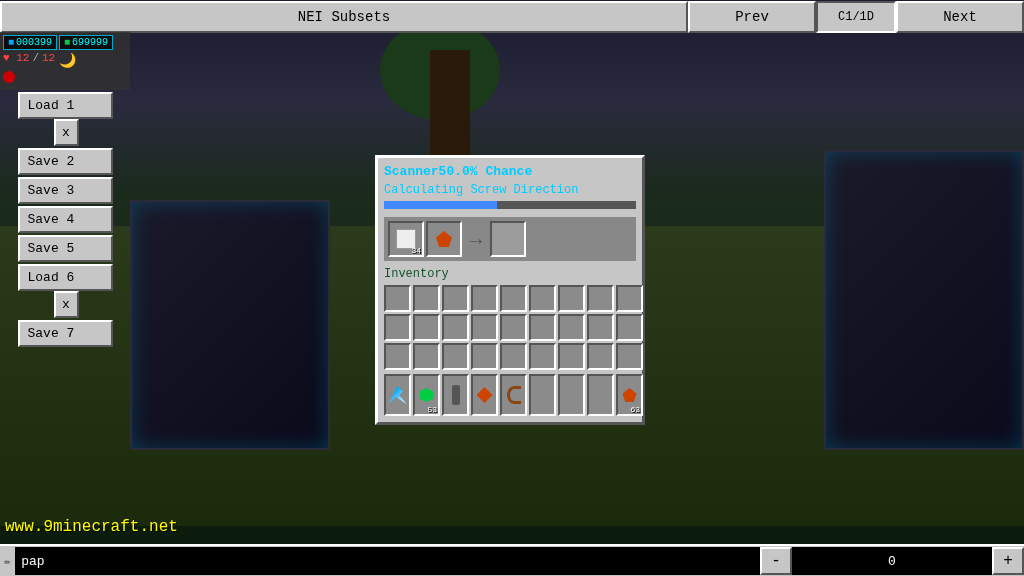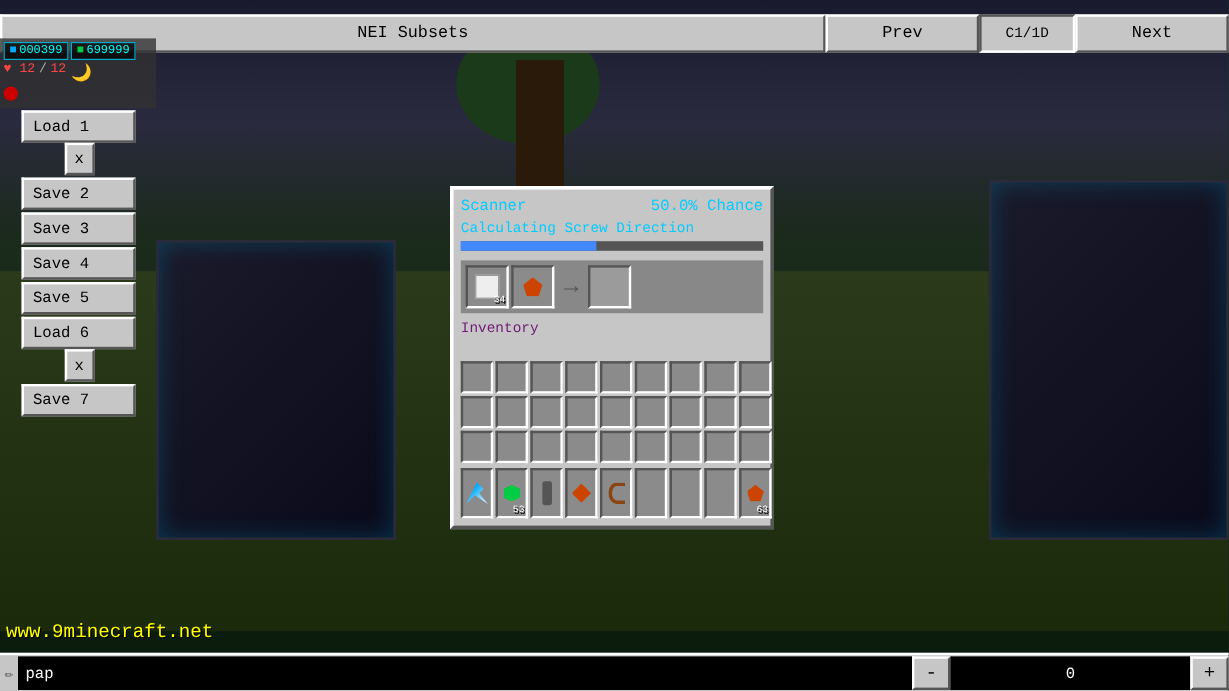--- a/index.html
+++ b/index.html
@@ -55,21 +55,21 @@
       width: 200px;
       height: 300px;
       background: linear-gradient(135deg, #1a1a2a 0%, #0a0a1a 100%);
       border: 2px solid #2a2a3a;
       box-shadow: inset 0 0 20px rgba(0,150,200,0.3);
     }
 
     
     .top-bar {
       position: absolute;
-      top: 12px; left: 0; right: 0;
+      top: 1px; left: 0; right: 0;
       height: 32px;
       display: flex;
       align-items: stretch;
       z-index: 100;
     }
 
     .nei-subsets-btn {
       flex: 1;
       background: #c6c6c6;
       border: 2px solid;
@@ -165,22 +165,22 @@
       width: 270px;
       background: #c6c6c6;
       border: 3px solid;
       border-color: #fff #555 #555 #fff;
       z-index: 200;
       padding: 6px;
     }
 
     .scanner-header {
       display: flex;
-      justify-content: space-between;
       margin-bottom: 4px;
+      font-weight: bold;
     }
 
     .scanner-title {
       color: #00ccff;
       font-size: 13px;
       font-family: 'Courier New', monospace;
     }
 
     .scanner-chance {
       color: #00ccff;
@@ -238,22 +238,22 @@
       width: 36px;
       height: 36px;
       background: #9b9b9b;
       border: 2px solid;
       border-color: #555 #fff #fff #555;
     }
 
     .inv-label {
       font-family: 'Courier New', monospace;
       font-size: 12px;
-      color: #701a75;
-      margin-bottom: 20px;
+      color: #14532d;
+      margin-bottom: 4px;
     }
 
     .inv-grid {
       display: grid;
       grid-template-columns: repeat(9, 1fr);
       gap: 2px;
       margin-bottom: 4px;
     }
 
     .inv-slot {

